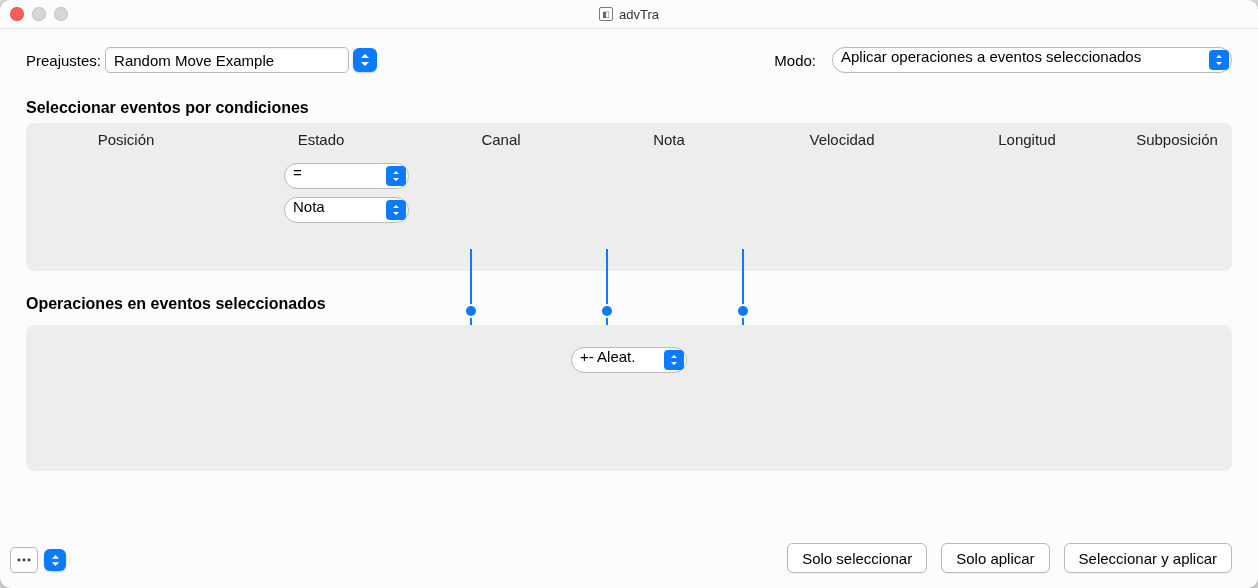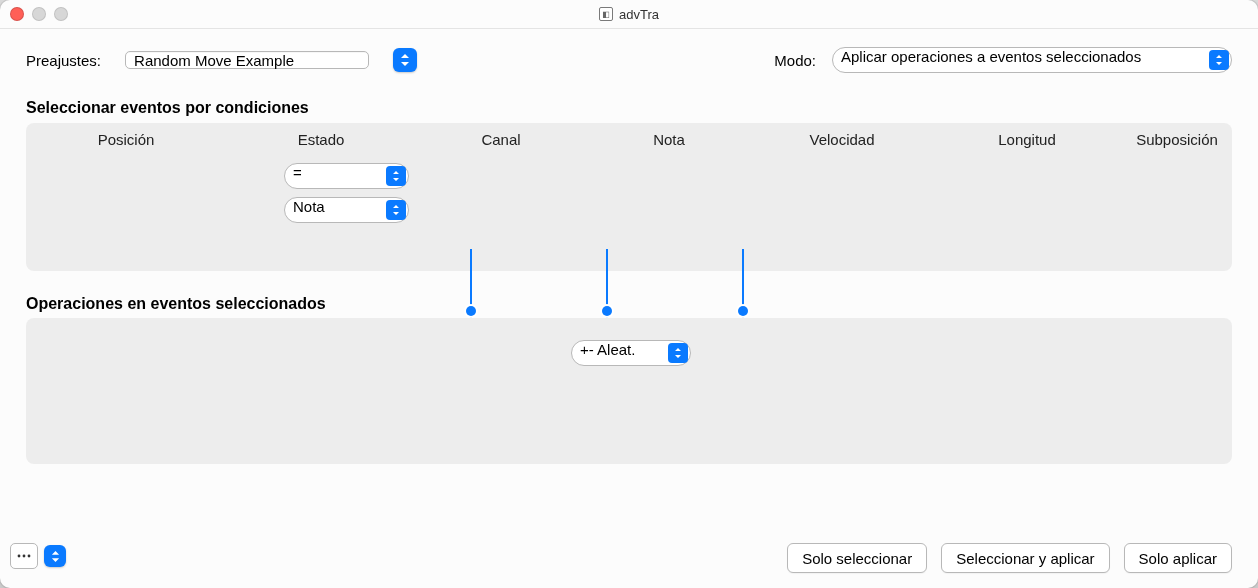--- a/index.html
+++ b/index.html
@@ -43,25 +43,25 @@
     pointer-events:none;
   }
   .title-icon{
     width:12px;height:12px;border:1px solid #7a7a7a;border-radius:2px;
     display:flex;align-items:center;justify-content:center;
     font-size:8px;color:#666;background:#fff;
   }
   
   .content{padding:18px 26px 18px 26px;box-sizing:border-box;height:calc(100% - 28px);position:relative;}
   .row-top{display:flex;align-items:center;justify-content:space-between;}
-  .row-left{display:flex;align-items:center;gap:24px;}
+  .row-left{display:flex;align-items:center;gap:4px;}
   .row-right{display:flex;align-items:center;gap:16px;}
   .lbl{font-size:15px;}
   .textbox{
-    height:18px;min-width:244px;
+    height:26px;min-width:244px;
     border:1px solid var(--border);border-radius:5px;background:#fff;
     padding:0 8px;box-sizing:border-box;
     display:flex;align-items:center;font-size:15px;
     box-shadow:inset 0 1px 0 rgba(0,0,0,.03);
   }
   .blue-btn{
     width:24px;height:24px;background:var(--accent);
     border-radius:6px;display:flex;align-items:center;justify-content:center;
     box-shadow:0 1px 2px rgba(0,0,0,.2);
   }
@@ -97,36 +97,36 @@
   .estado-stack{
     position:absolute;left:258px;top:40px;display:flex;flex-direction:column;gap:8px;
   }
   .vline{position:absolute;width:2px;background:var(--accent);}
   .vknob{
     position:absolute;width:10px;height:10px;background:var(--accent);
     border-radius:50%;box-shadow:0 0 0 2px #fff;
   }
   
   .op-stack{
-    position:absolute;left:545px;top:22px;display:flex;flex-direction:column;gap:8px;align-items:stretch;
+    position:absolute;left:545px;top:22px;display:flex;flex-direction:row;gap:8px;align-items:stretch;
     width:120px;
   }
   .stepper{
     height:26px;border:1px solid var(--border);border-radius:5px;background:#fff;
     display:flex;align-items:center;justify-content:space-between;
     padding:0 4px;box-sizing:border-box;position:relative;
   }
   .stepper .num{flex:1;text-align:center;font-size:15px;}
   .stepper .arrow{
     width:22px;height:100%;display:flex;align-items:center;justify-content:center;color:#6b6b6b;
   }
   
   .bottom{
     position:absolute;left:10px;right:26px;bottom:16px;
-    display:flex;align-items:flex-start;justify-content:space-between;
+    display:flex;align-items:flex-end;justify-content:space-between;
   }
   .btn{
     height:28px;padding:0 14px;background:#fff;border:1px solid var(--border);
     border-radius:6px;font-size:15px;display:flex;align-items:center;
     box-shadow:0 1px 1px rgba(0,0,0,.04);
   }
   .bottom-left{display:flex;align-items:center;gap:6px;}
   .more-btn{
     width:26px;height:24px;border:1px solid var(--border);border-radius:5px;background:#fff;
     display:flex;align-items:center;justify-content:center;
@@ -202,21 +202,21 @@
           <span>Nota</span>
           <div class="end">
             <svg class="arrow-svg" width="8" height="10" viewBox="0 0 8 10">
                 <path d="M4 0 L7 3 H1 Z M4 10 L1 7 H7 Z"></path>
               </svg>
           </div>
         </div>
       </div>
     </div>
 
-    <div style="position:relative;height:47px;">
+    <div style="position:relative;height:54px;">
 
       <div class="vline" style="left:444px; top:-22px; height:95px;"></div>
       <div class="vknob" style="left:440px; top:35px;"></div>
 
       <div class="vline" style="left:580px; top:-22px; height:95px;"></div>
       <div class="vknob" style="left:576px; top:35px;"></div>
 
       <div class="vline" style="left:716px; top:-22px; height:95px;"></div>
       <div class="vknob" style="left:712px; top:35px;"></div>
 
@@ -251,21 +251,21 @@
           <svg class="arrow-svg" width="9" height="11" viewBox="0 0 10 12">
               <path d="M5 0 L9 4 H1 Z M5 12 L1 8 H9 Z"></path>
             </svg>
         </div>
       </div>
       <div style="display:flex;gap:14px;">
         <div class="btn">
             <span>Solo seleccionar</span>
           </div>
         <div class="btn">
+            <span>Solo aplicar</span>
+          </div>
+        <div class="btn">
             <span>Seleccionar y aplicar</span>
-          </div>
-        <div class="btn">
-            <span>Solo aplicar</span>
           </div>
       </div>
     </div>
   </div>
 </div>
 
 </body></html>

